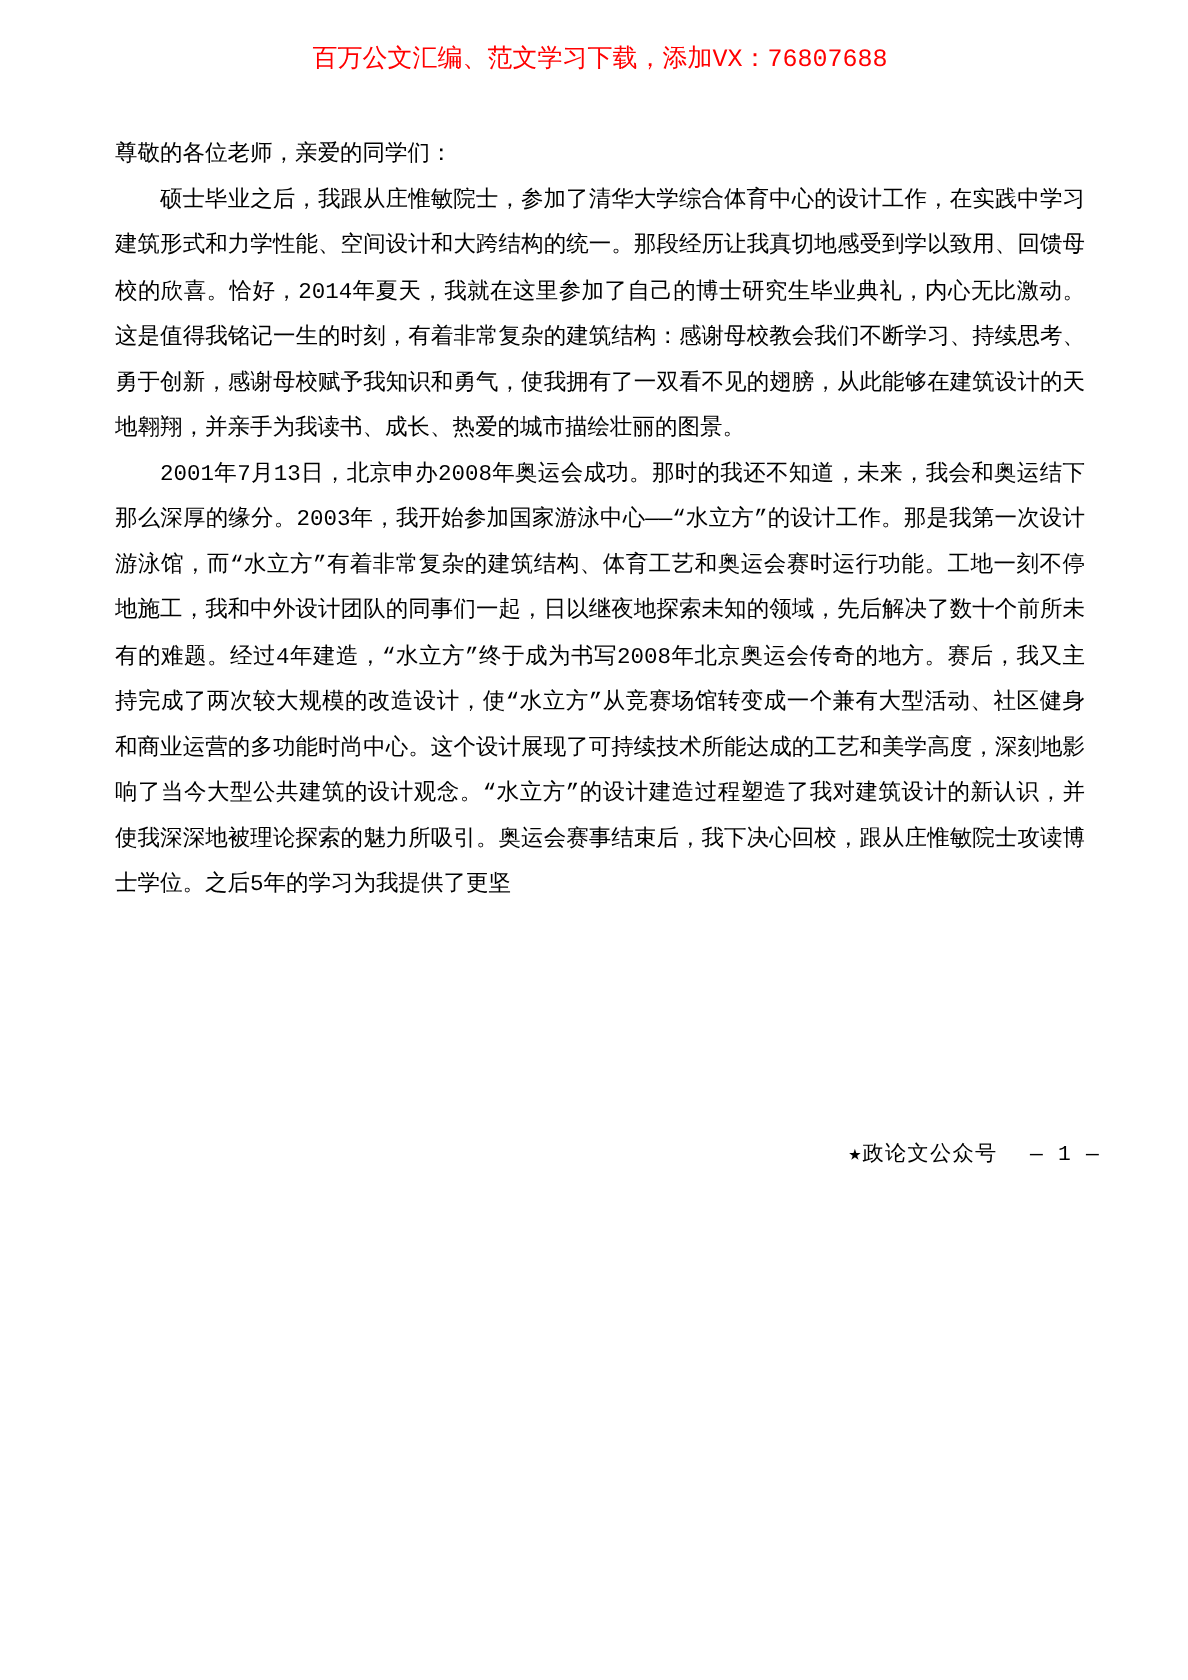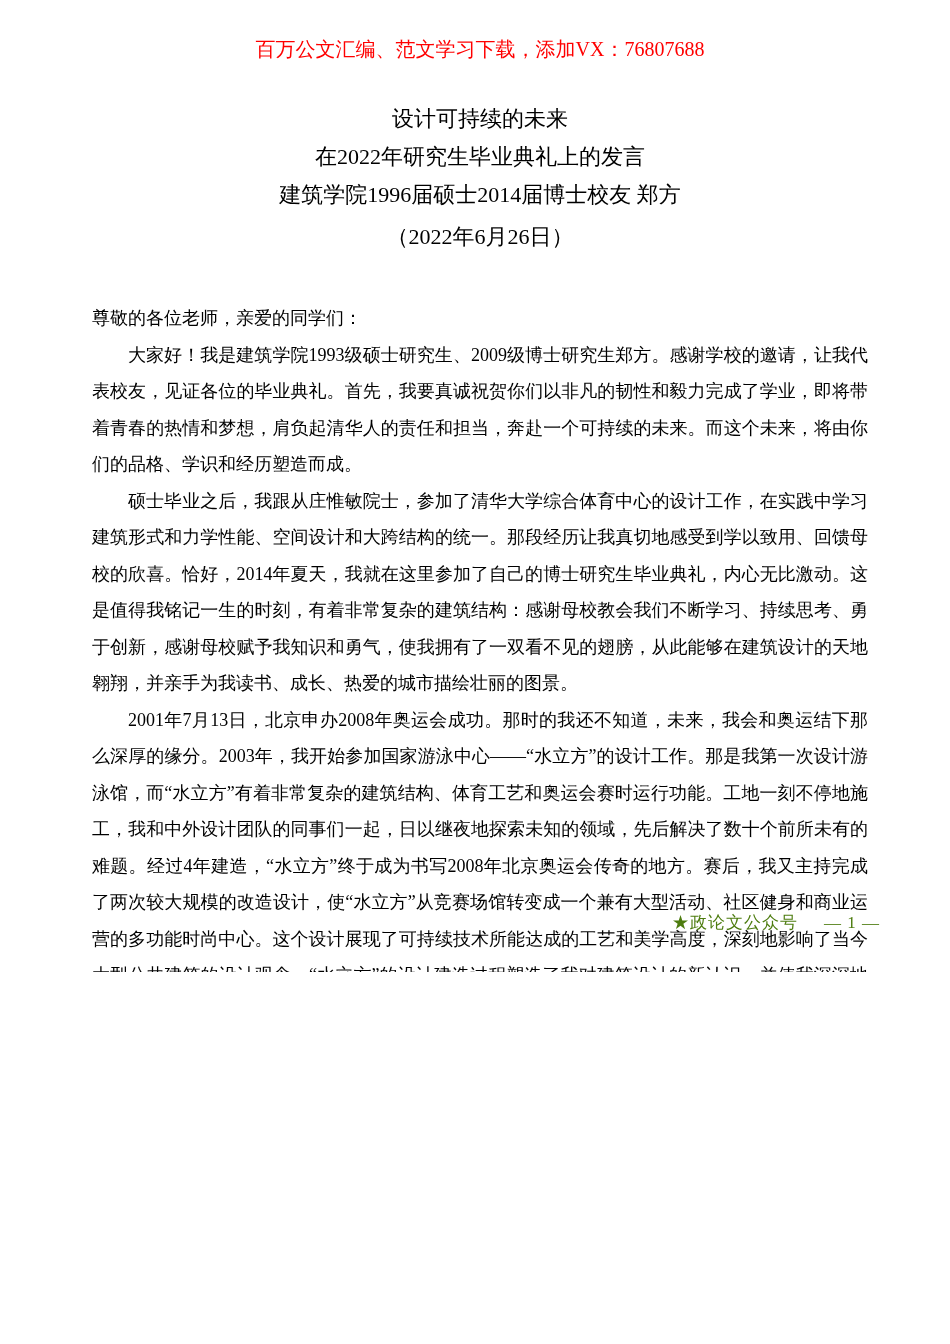--- a/index.html
+++ b/index.html
@@ -7,21 +7,21 @@
     padding: 0;
     background: #ffffff;
   }
   .page {
     position: relative;
     width: 950px;
     height: 972px;
     background: #ffffff;
     box-sizing: border-box;
     padding: 36px 82px 0 92px;
-    font-family: Liberation Serif, serif;
+    font-family: Liberation Mono, monospace;
     color: #000000;
     overflow: hidden;
   }
   .notice {
     text-align: center;
     color: #ff0000;
     font-size: 20px;
     line-height: 26px;
     margin-bottom: 38px;
   }
@@ -51,44 +51,37 @@
     text-indent: 2em;
   }
   .salutation {
     text-indent: 0;
   }
   .footer {
     position: absolute;
     right: 70px;
     bottom: 38px;
     font-size: 17px;
-    color: #4d7c0f;
+    color: #000000;
     letter-spacing: 1px;
   }
   .footer .footer-label {
     margin-right: 26px;
   }
 </style>
 </head>
 <body>
 
 <div class="page">
 
   <div class="notice">百万公文汇编、范文学习下载，添加VX：76807688</div>
 
-  <div class="title-block">
-    <div class="title-line">设计可持续的未来</div>
-    <div class="title-line">在2022年研究生毕业典礼上的发言</div>
-    <div class="title-line">建筑学院1996届硕士2014届博士校友 郑方</div>
-    <div class="title-line title-date">（2022年6月26日）</div>
-  </div>
 
   <div class="doc-body">
     <p class="salutation">尊敬的各位老师，亲爱的同学们：</p>
-    <p class="para">大家好！我是建筑学院1993级硕士研究生、2009级博士研究生郑方。感谢学校的邀请，让我代表校友，见证各位的毕业典礼。首先，我要真诚祝贺你们以非凡的韧性和毅力完成了学业，即将带着青春的热情和梦想，肩负起清华人的责任和担当，奔赴一个可持续的未来。而这个未来，将由你们的品格、学识和经历塑造而成。</p>
     <p class="para">硕士毕业之后，我跟从庄惟敏院士，参加了清华大学综合体育中心的设计工作，在实践中学习建筑形式和力学性能、空间设计和大跨结构的统一。那段经历让我真切地感受到学以致用、回馈母校的欣喜。恰好，2014年夏天，我就在这里参加了自己的博士研究生毕业典礼，内心无比激动。这是值得我铭记一生的时刻，有着非常复杂的建筑结构：感谢母校教会我们不断学习、持续思考、勇于创新，感谢母校赋予我知识和勇气，使我拥有了一双看不见的翅膀，从此能够在建筑设计的天地翱翔，并亲手为我读书、成长、热爱的城市描绘壮丽的图景。</p>
     <p class="para">2001年7月13日，北京申办2008年奥运会成功。那时的我还不知道，未来，我会和奥运结下那么深厚的缘分。2003年，我开始参加国家游泳中心——“水立方”的设计工作。那是我第一次设计游泳馆，而“水立方”有着非常复杂的建筑结构、体育工艺和奥运会赛时运行功能。工地一刻不停地施工，我和中外设计团队的同事们一起，日以继夜地探索未知的领域，先后解决了数十个前所未有的难题。经过4年建造，“水立方”终于成为书写2008年北京奥运会传奇的地方。赛后，我又主持完成了两次较大规模的改造设计，使“水立方”从竞赛场馆转变成一个兼有大型活动、社区健身和商业运营的多功能时尚中心。这个设计展现了可持续技术所能达成的工艺和美学高度，深刻地影响了当今大型公共建筑的设计观念。“水立方”的设计建造过程塑造了我对建筑设计的新认识，并使我深深地被理论探索的魅力所吸引。奥运会赛事结束后，我下决心回校，跟从庄惟敏院士攻读博士学位。之后5年的学习为我提供了更坚</p>
   </div>
 
   <div class="footer">
     <span class="footer-label">★政论文公众号</span><span>— 1 —</span>
   </div>
 
 </div>
 

